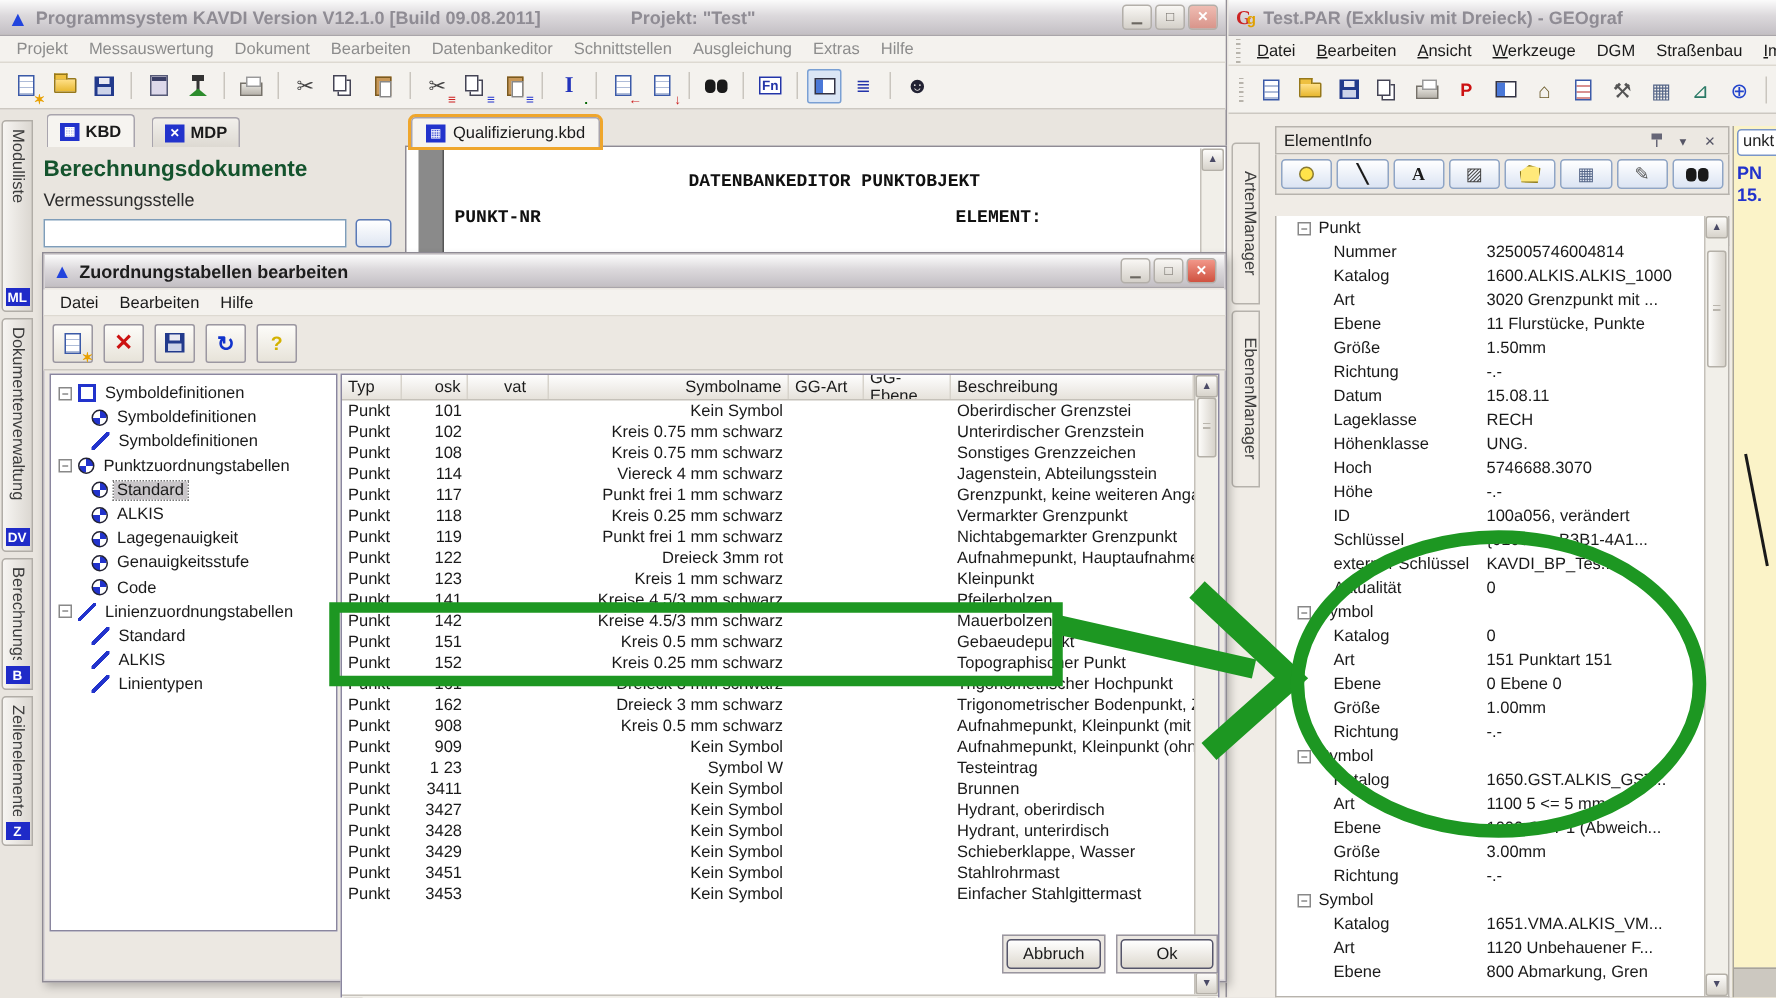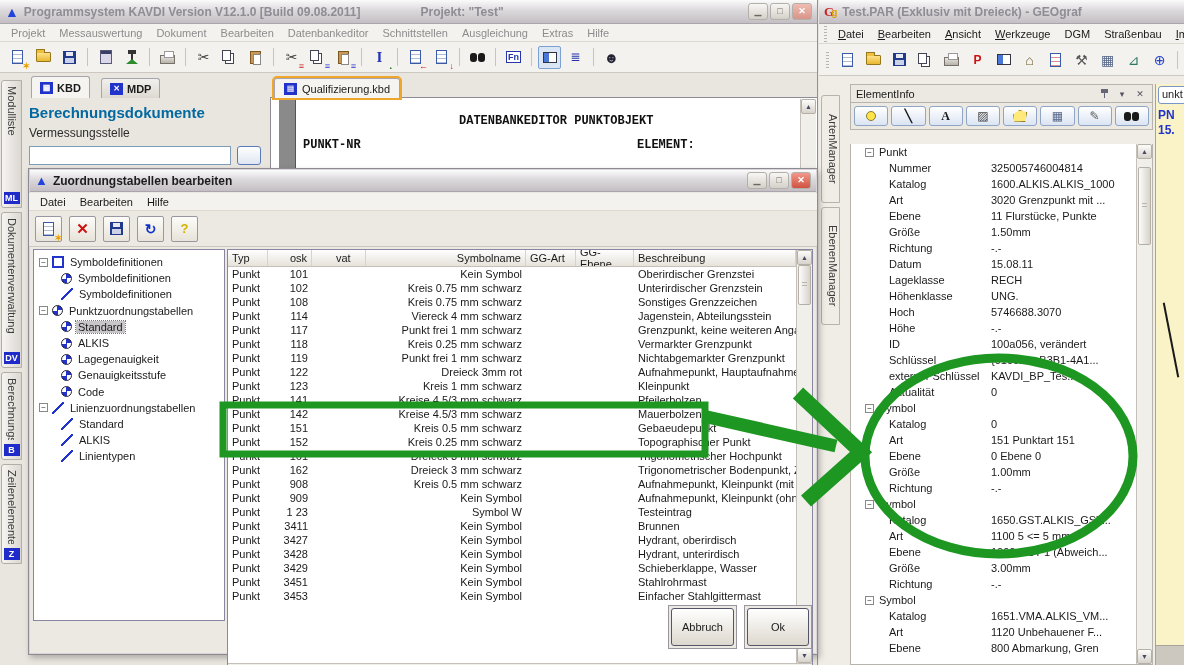--- a/index.html
+++ b/index.html
@@ -59,21 +59,21 @@
 
 #kavdi { position:absolute; left:0; top:0; width:818px; height:665px; background:#e9e5df; border-right:1px solid #938f98; }
 #kavdi-vtabs .vtab { position:absolute; left:1px; width:21px; background:linear-gradient(90deg,#f7f5f2,#dbd7d1); border:1px solid #b1ada7; border-radius:3px 0 0 3px; display:flex; flex-direction:column; align-items:center; padding:5px 0 3px; gap:4px; }
 .vlabel { writing-mode:vertical-rl; font-size:11px; color:#3c3c3c; flex:1; overflow:hidden; white-space:nowrap; }
 .badge { width:16px; height:12px; background:#1f2bc8; color:#fff; font-size:9px; font-weight:bold; display:flex; align-items:center; justify-content:center; flex:none; }
 
 #kbd-panel { position:absolute; left:25px; top:76px; width:243px; height:92px; }
 .ptab { position:absolute; top:2px; height:20px; display:flex; align-items:center; gap:4px; padding:0 8px; border:1px solid #a8a4ad; border-bottom:none; border-radius:3px 3px 0 0; background:linear-gradient(#f2f0ec,#ddd9d2); font-weight:bold; }
 .ptab.on { background:#f6f4f0; height:22px; top:0; z-index:2; }
 .mini-badge { width:13px; height:12px; background:#2233cc; color:#fff; font-size:8px; display:flex; align-items:center; justify-content:center; }
-#kbd-head { position:absolute; left:4px; top:28px; font-size:15px; font-weight:bold; color:#0369a1; }
+#kbd-head { position:absolute; left:4px; top:28px; font-size:15px; font-weight:bold; color:#14532d; }
 #kbd-sub { position:absolute; left:4px; top:50px; font-size:12px; color:#2c2c2c; }
 #kbd-input { position:absolute; left:4px; top:70px; width:202px; height:19px; border:1px solid #7f9db9; background:#fff; font:11px "Liberation Sans",sans-serif; padding:0 3px; }
 #kbd-inputbtn { position:absolute; left:212px; top:70px; width:24px; height:19px; border:1px solid #5a7ab8; border-radius:3px; background:linear-gradient(#fff,#dfe6f2); }
 
 #docarea { position:absolute; left:270px; top:76px; width:548px; height:92px; }
 #doctab { position:absolute; left:4px; top:2px; height:20px; display:flex; align-items:center; gap:5px; padding:0 9px; background:#f6f4f0; border:1px solid #a8a4ad; border-bottom:none; border-radius:3px 3px 0 0; outline:2px solid #efa62c; z-index:2; }
 #docbody { position:absolute; left:0; top:21px; right:0; bottom:-2px; background:#fff; border:1px solid #8f8b94;padding-left:36px; }
 #docstrip { position:absolute; left:8px; top:0; bottom:0; width:17px; background:#8a8a8a; border-right:1px solid #555; }
 .mono { font-family:"Liberation Mono",monospace; font-weight:bold; font-size:12px; color:#111; position:absolute; white-space:pre; }
 #docscroll { position:absolute; right:1px; top:1px; bottom:1px; width:16px; background:#f1efe9; border-left:1px solid #c5c1ba; display:flex; flex-direction:column; align-items:center; }
@@ -100,21 +100,21 @@
 .c2 { width:34px;margin-left:20px; } .c3 { width:160px; text-align:right; justify-content:flex-end; }
 .c4 { width:50px; } .c5 { width:58px; } .c6 { flex:1; }
 #tbl-vscroll { width:16px; background:#f1efe9; border-left:1px solid #c5c1ba; display:flex; flex-direction:column; align-items:center; flex:none; }
 .sb-thumb { width:13px; border:1px solid #b4b0a8; border-radius:2px; background:linear-gradient(90deg,#fdfcfa,#d7d3cb); flex:none; position:relative; }
 .sb-thumb::after { content:""; position:absolute; left:3px; right:3px; top:50%; height:5px; margin-top:-3px; background:repeating-linear-gradient(#b9b5ad 0 1px,transparent 1px 3px); }
 #tbl-hscroll { height:17px; background:#f1efe9; border-top:1px solid #c5c1ba; display:flex; align-items:center; flex:none; }
 #tbl-hthumb { height:13px; width:72%; margin-left:1px; border:1px solid #b4b0a8; border-radius:2px; background:linear-gradient(#fdfcfa,#d7d3cb); position:relative; }
 #tbl-hthumb::after { content:""; position:absolute; top:3px; bottom:3px; left:50%; width:7px; margin-left:-4px; background:repeating-linear-gradient(90deg,#b9b5ad 0 1px,transparent 1px 3px); }
 #dlg-btnrow { position:absolute; right:5px; bottom:5px; display:flex; gap:7px; }
 .xpbtn-outer { border:1px solid #9a96a0; padding:2px; background:#ece8e2; }
-.xpbtn { min-width:62px; height:20px; border:1px solid #55556a; border-radius:3px; background:linear-gradient(#fff,#ddd8ce); display:flex; align-items:center; justify-content:center; padding:18px 10px; }
+.xpbtn { min-width:62px; height:20px; border:1px solid #55556a; border-radius:3px; background:linear-gradient(#fff,#ddd8ce); display:flex; align-items:center; justify-content:center; padding:0 10px; }
 
 
 #geograf { position:absolute; left:819px; top:0; width:365px; height:665px; background:#f0ece6; }
 .grip { width:3px; height:16px; background:repeating-linear-gradient(#b8b4ac 0 1px,transparent 1px 3px); margin:0 4px 0 1px; flex:none; }
 #geo-vtabs .vtab2 { position:absolute; left:2px; width:19px; background:#f0ece6; border:1px solid #b6b2ac; border-radius:3px 0 0 3px; display:flex; align-items:center; justify-content:center; padding:4px 0; }
 #einfo { position:absolute; left:31px; top:84px; width:303px; bottom:0; }
 #einfo-head { height:19px; display:flex; align-items:center; padding:0 5px; gap:4px; border:1px solid #b7b3ad; background:#ece8e2; }
 #einfo-head .ht { flex:1; }
 .hic { width:14px; height:13px; display:flex; align-items:center; justify-content:center; font-size:9px; color:#556; }
 #einfo-tools { display:flex; gap:3px; padding:3px; background:#ece8e2; border:1px solid #b7b3ad; border-top:none; }

